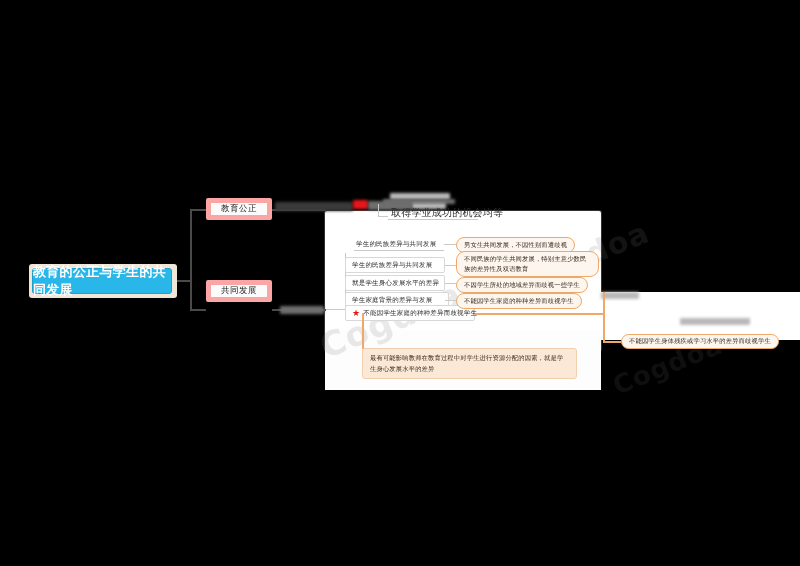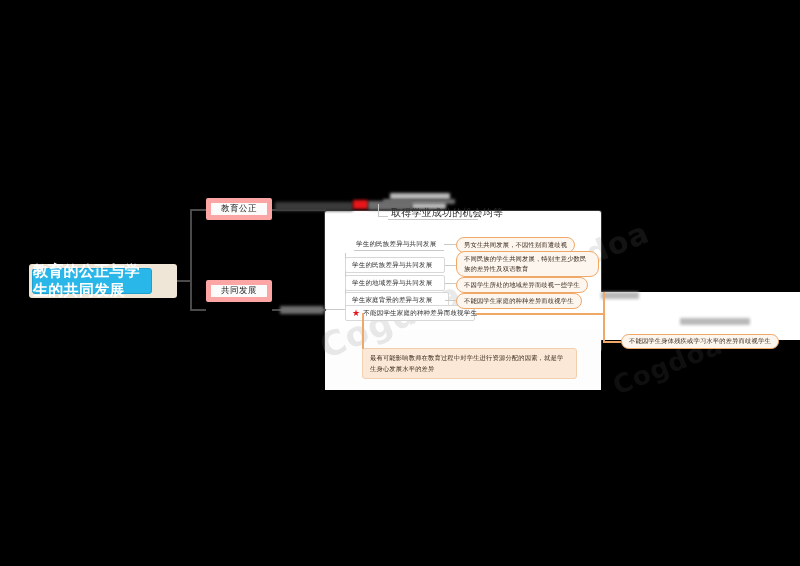--- a/index.html
+++ b/index.html
@@ -85,30 +85,30 @@
     background: #c9c9c9;
   }
   .line-gray.h { height: 1px; }
   .line-gray.v { width: 1px; }
 
   
   #root-node {
     position: absolute;
     left: 32px;
     top: 268px;
-    width: 120px;
+    width: 140px;
     height: 26px;
     background: #29b6e8;
     border: 1px solid #1d9fd0;
     border-radius: 3px;
     display: flex;
     align-items: center;
     justify-content: center;
     color: #ffffff;
-    font-size: 15px;
+    font-size: 13px;
     font-weight: 700;
     letter-spacing: .3px;
     box-sizing: border-box;
   }
   #root-shadow {
     position: absolute;
     left: 29px;
     top: 264px;
     width: 148px;
     height: 34px;
@@ -285,21 +285,21 @@
   <div class="l3-label" style="left:356px; top:240px;">学生的民族差异与共同发展</div>
   <div class="line-gray h" style="left:354px; top:250px; width:90px;"></div>
   <div class="line-gray h" style="left:444px; top:244px; width:12px;"></div>
 
   <div class="l3-box" style="left:345px; top:257px; width:100px;">
     <span>学生的民族差异与共同发展</span>
   </div>
   <div class="line-gray h" style="left:445px; top:265px; width:11px;"></div>
 
   <div class="l3-box" style="left:345px; top:275px; width:100px;">
-    <span>学生的地域差异与共同发展</span>
+    <span>就是学生身心发展水平的差异</span>
   </div>
   <div class="line-gray h" style="left:445px; top:283px; width:11px;"></div>
 
   <div class="l3-box" style="left:345px; top:292px; width:104px;">
     <span>学生家庭背景的差异与发展</span>
   </div>
   <div class="line-gray h" style="left:445px; top:300px; width:11px;"></div>
 
   <div class="l3-box" style="left:345px; top:305px; width:130px;">
     <span class="star">★</span>

